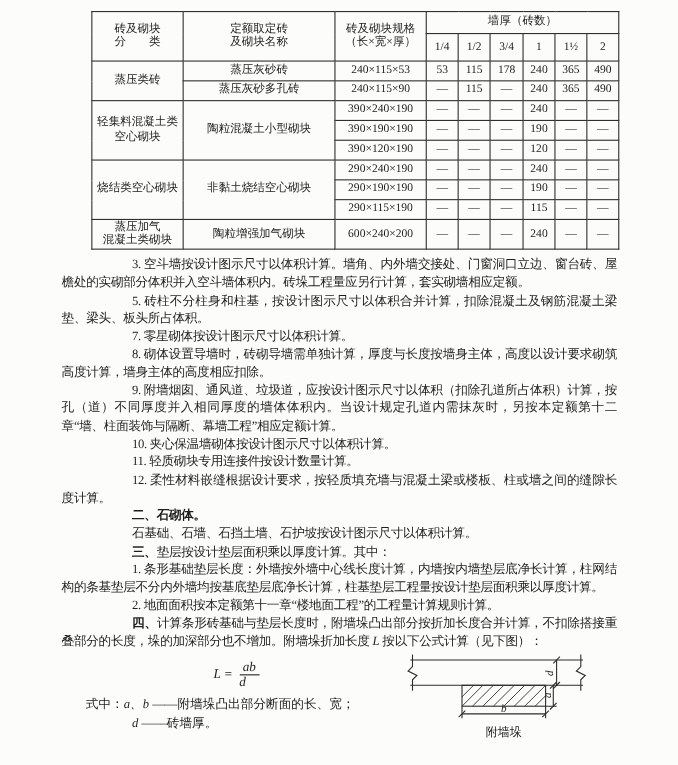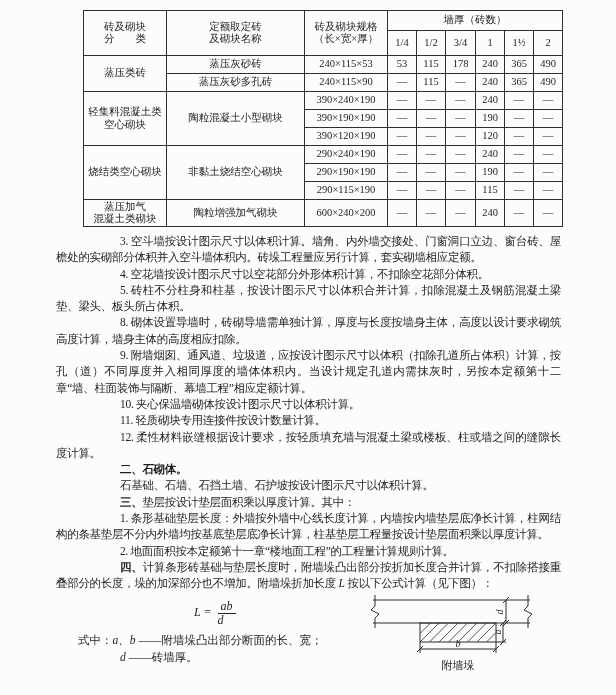--- a/index.html
+++ b/index.html
@@ -193,22 +193,22 @@
       <td>—</td>
       <td>240</td>
       <td>—</td>
       <td>—</td>
     </tr>
   </tbody>
     </table>
 
   <div class="textblock">
     <p><b></b><span>3. 空斗墙按设计图示尺寸以体积计算。墙角、内外墙交接处、门窗洞口立边、窗台砖、屋檐处的实砌部分体积并入空斗墙体积内。砖垛工程量应另行计算，套实砌墙相应定额。</span></p>
-    <p><b></b><span>4. 空花墙按设计图示尺寸以空花部分外形体积计算，不扣除空花部分体积。</span></p>
     <p><b></b><span>5. 砖柱不分柱身和柱基，按设计图示尺寸以体积合并计算，扣除混凝土及钢筋混凝土梁垫、梁头、板头所占体积。</span></p>
+    <p><b></b><span>7. 零星砌体按设计图示尺寸以体积计算。</span></p>
     <p><b></b><span>8. 砌体设置导墙时，砖砌导墙需单独计算，厚度与长度按墙身主体，高度以设计要求砌筑高度计算，墙身主体的高度相应扣除。</span></p>
     <p><b></b><span>9. 附墙烟囱、通风道、垃圾道，应按设计图示尺寸以体积（扣除孔道所占体积）计算，按孔（道）不同厚度并入相同厚度的墙体体积内。当设计规定孔道内需抹灰时，另按本定额第十二章“墙、柱面装饰与隔断、幕墙工程”相应定额计算。</span></p>
     <p><b></b><span>10. 夹心保温墙砌体按设计图示尺寸以体积计算。</span></p>
     <p><b></b><span>11. 轻质砌块专用连接件按设计数量计算。</span></p>
     <p><b></b><span>12. 柔性材料嵌缝根据设计要求，按轻质填充墙与混凝土梁或楼板、柱或墙之间的缝隙长度计算。</span></p>
     <p><b>二、石砌体。</b><span></span></p>
     <p><b></b><span>石基础、石墙、石挡土墙、石护坡按设计图示尺寸以体积计算。</span></p>
     <p><b>三、</b><span>垫层按设计垫层面积乘以厚度计算。其中：</span></p>
     <p><b></b><span>1. 条形基础垫层长度：外墙按外墙中心线长度计算，内墙按内墙垫层底净长计算，柱网结构的条基垫层不分内外墙均按基底垫层底净长计算，柱基垫层工程量按设计垫层面积乘以厚度计算。</span></p>
     <p><b></b><span>2. 地面面积按本定额第十一章“楼地面工程”的工程量计算规则计算。</span></p>

